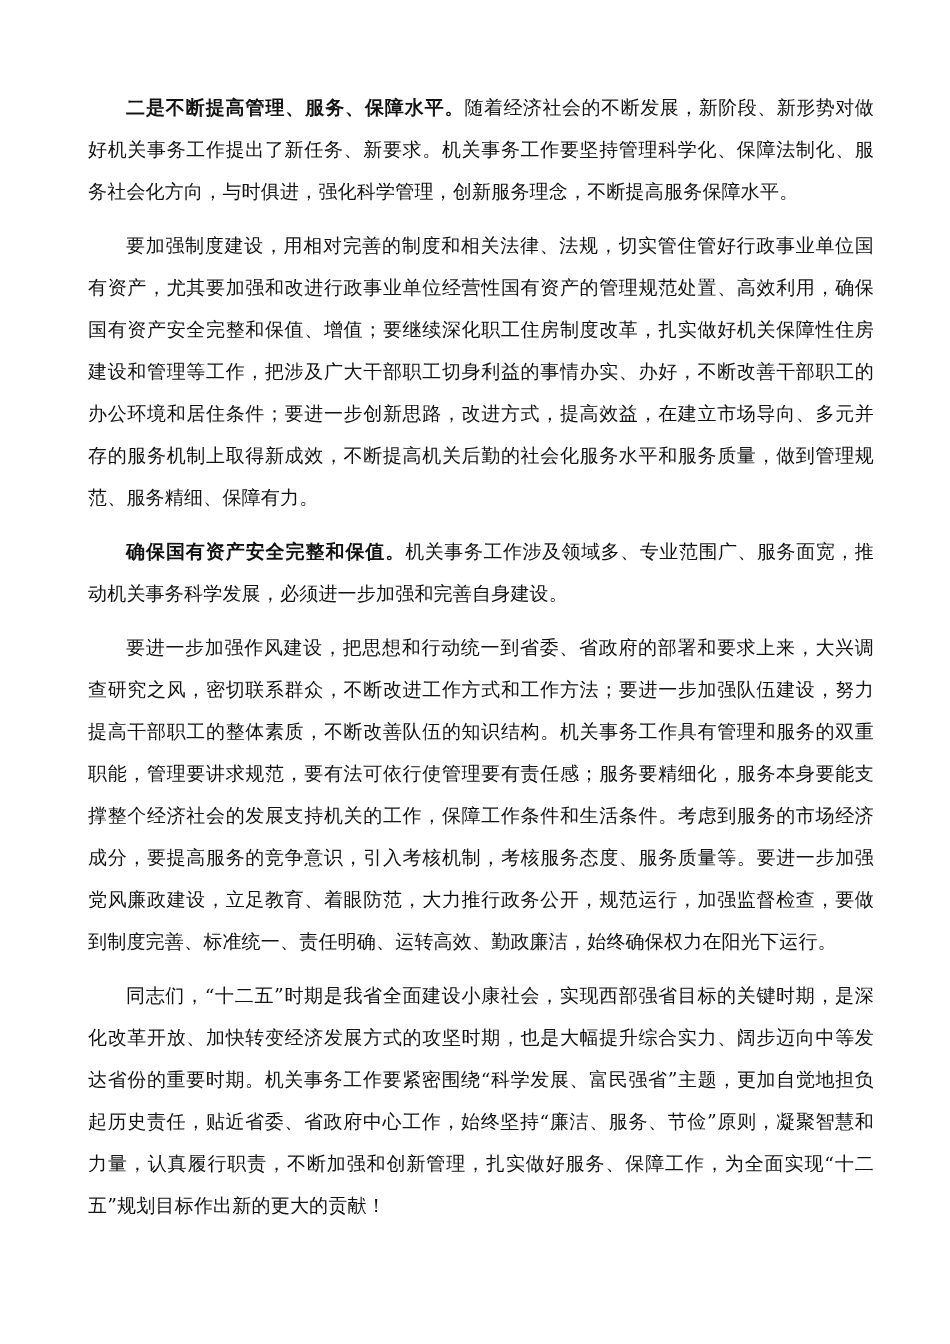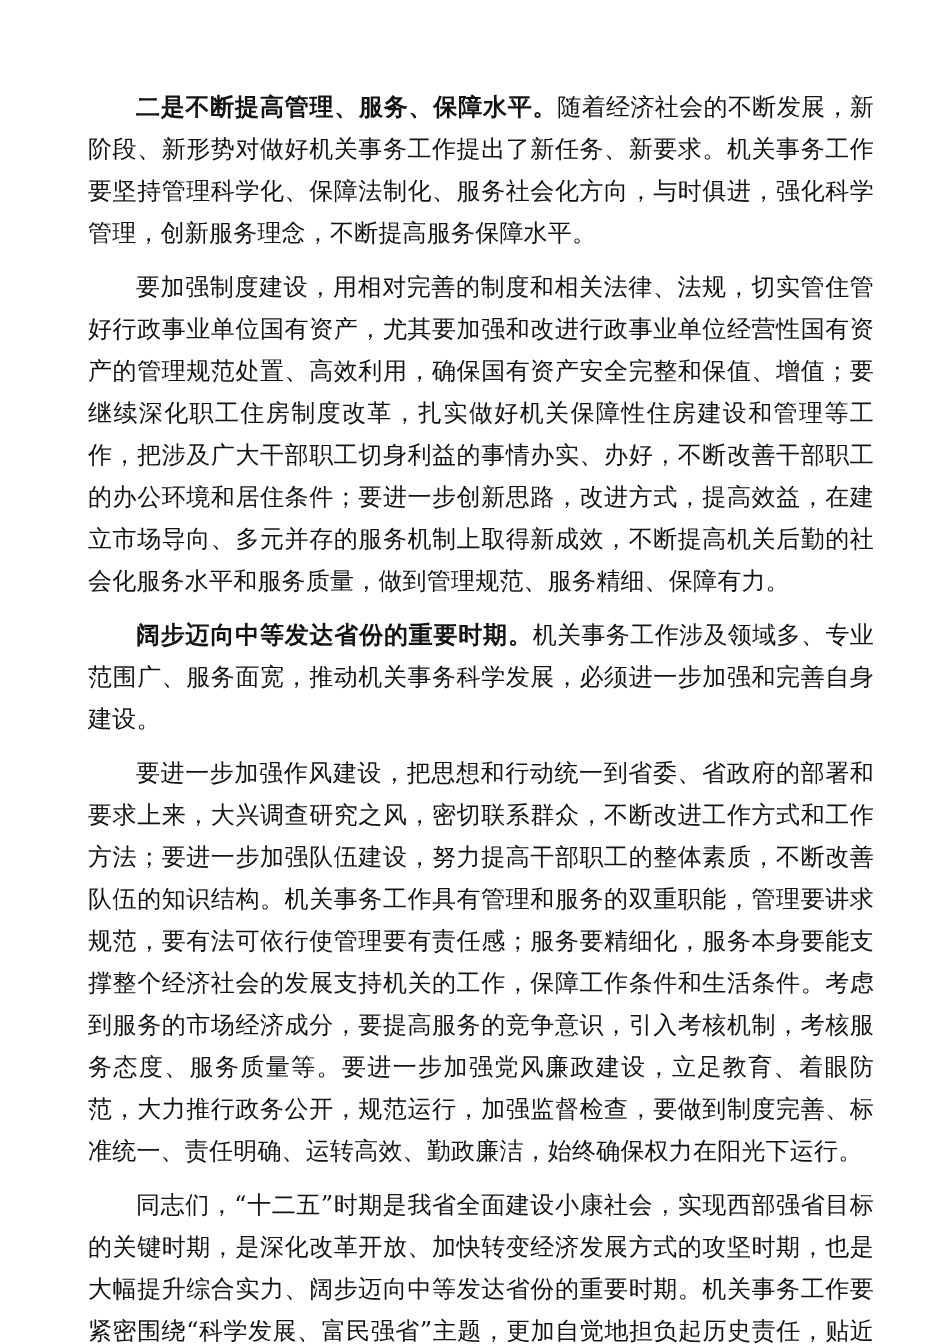--- a/index.html
+++ b/index.html
@@ -23,21 +23,21 @@
     position: absolute;
     left: 88px;
     top: 86px;
     width: 786px;
   }
 
   .para {
     margin: 0;
     padding: 0;
     font-family: "DejaVu Serif", "Liberation Serif", serif;
-    font-size: 24px;
+    font-size: 19px;
     line-height: 42px;
     color: #131313;
     text-align: justify;
     text-justify: inter-ideograph;
     text-indent: 2em;
     letter-spacing: 0.2px;
     word-break: break-all;
     -webkit-font-smoothing: antialiased;
   }
 
@@ -63,21 +63,21 @@
 
     <p class="para">
       <span class="lead">二是不断提高管理、服务、保障水平。</span><span>随着经济社会的不断发展，新阶段、新形势对做好机关事务工作提出了新任务、新要求。机关事务工作要坚持管理科学化、保障法制化、服务社会化方向，与时俱进，强化科学管理，创新服务理念，不断提高服务保障水平。</span>
     </p>
 
     <p class="para">
       <span>要加强制度建设，用相对完善的制度和相关法律、法规，切实管住管好行政事业单位国有资产，尤其要加强和改进行政事业单位经营性国有资产的管理规范处置、高效利用，确保国有资产安全完整和保值、增值；要继续深化职工住房制度改革，扎实做好机关保障性住房建设和管理等工作，把涉及广大干部职工切身利益的事情办实、办好，不断改善干部职工的办公环境和居住条件；要进一步创新思路，改进方式，提高效益，在建立市场导向、多元并存的服务机制上取得新成效，不断提高机关后勤的社会化服务水平和服务质量，做到管理规范、服务精细、保障有力。</span>
     </p>
 
     <p class="para">
-      <span class="lead">阔步迈向中等发达省份的重要时期。</span><span>机关事务工作涉及领域多、专业范围广、服务面宽，推动机关事务科学发展，必须进一步加强和完善自身建设。</span>
+      <span class="lead">确保国有资产安全完整和保值。</span><span>机关事务工作涉及领域多、专业范围广、服务面宽，推动机关事务科学发展，必须进一步加强和完善自身建设。</span>
     </p>
 
     <p class="para">
       <span>要进一步加强作风建设，把思想和行动统一到省委、省政府的部署和要求上来，大兴调查研究之风，密切联系群众，不断改进工作方式和工作方法；要进一步加强队伍建设，努力提高干部职工的整体素质，不断改善队伍的知识结构。机关事务工作具有管理和服务的双重职能，管理要讲求规范，要有法可依行使管理要有责任感；服务要精细化，服务本身要能支撑整个经济社会的发展支持机关的工作，保障工作条件和生活条件。考虑到服务的市场经济成分，要提高服务的竞争意识，引入考核机制，考核服务态度、服务质量等。要进一步加强党风廉政建设，立足教育、着眼防范，大力推行政务公开，规范运行，加强监督检查，要做到制度完善、标准统一、责任明确、运转高效、勤政廉洁，始终确保权力在阳光下运行。</span>
     </p>
 
     <p class="para">
       <span>同志们，“十二五”时期是我省全面建设小康社会，实现西部强省目标的关键时期，是深化改革开放、加快转变经济发展方式的攻坚时期，也是大幅提升综合实力、阔步迈向中等发达省份的重要时期。机关事务工作要紧密围绕“科学发展、富民强省”主题，更加自觉地担负起历史责任，贴近省委、省政府中心工作，始终坚持“廉洁、服务、节俭”原则，凝聚智慧和力量，认真履行职责，不断加强和创新管理，扎实做好服务、保障工作，为全面实现“十二五”规划目标作出新的更大的贡献！</span>
     </p>
 

